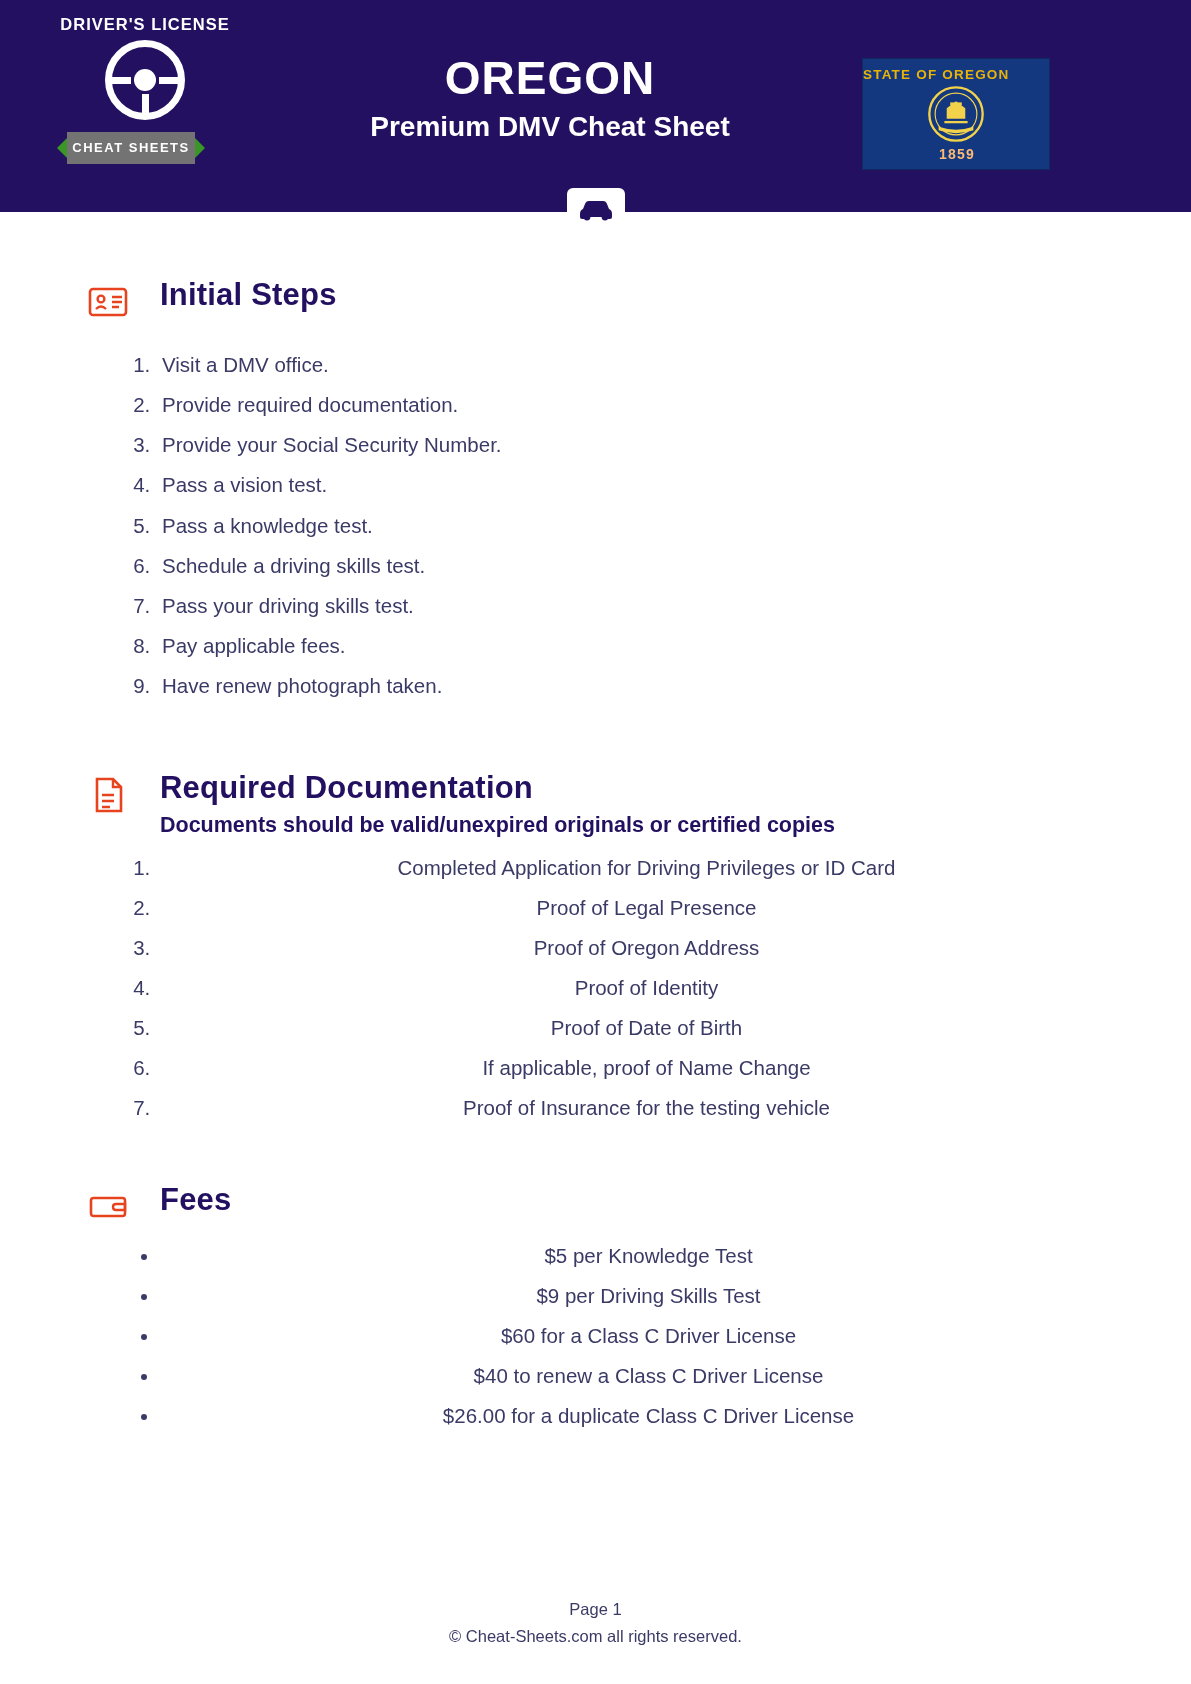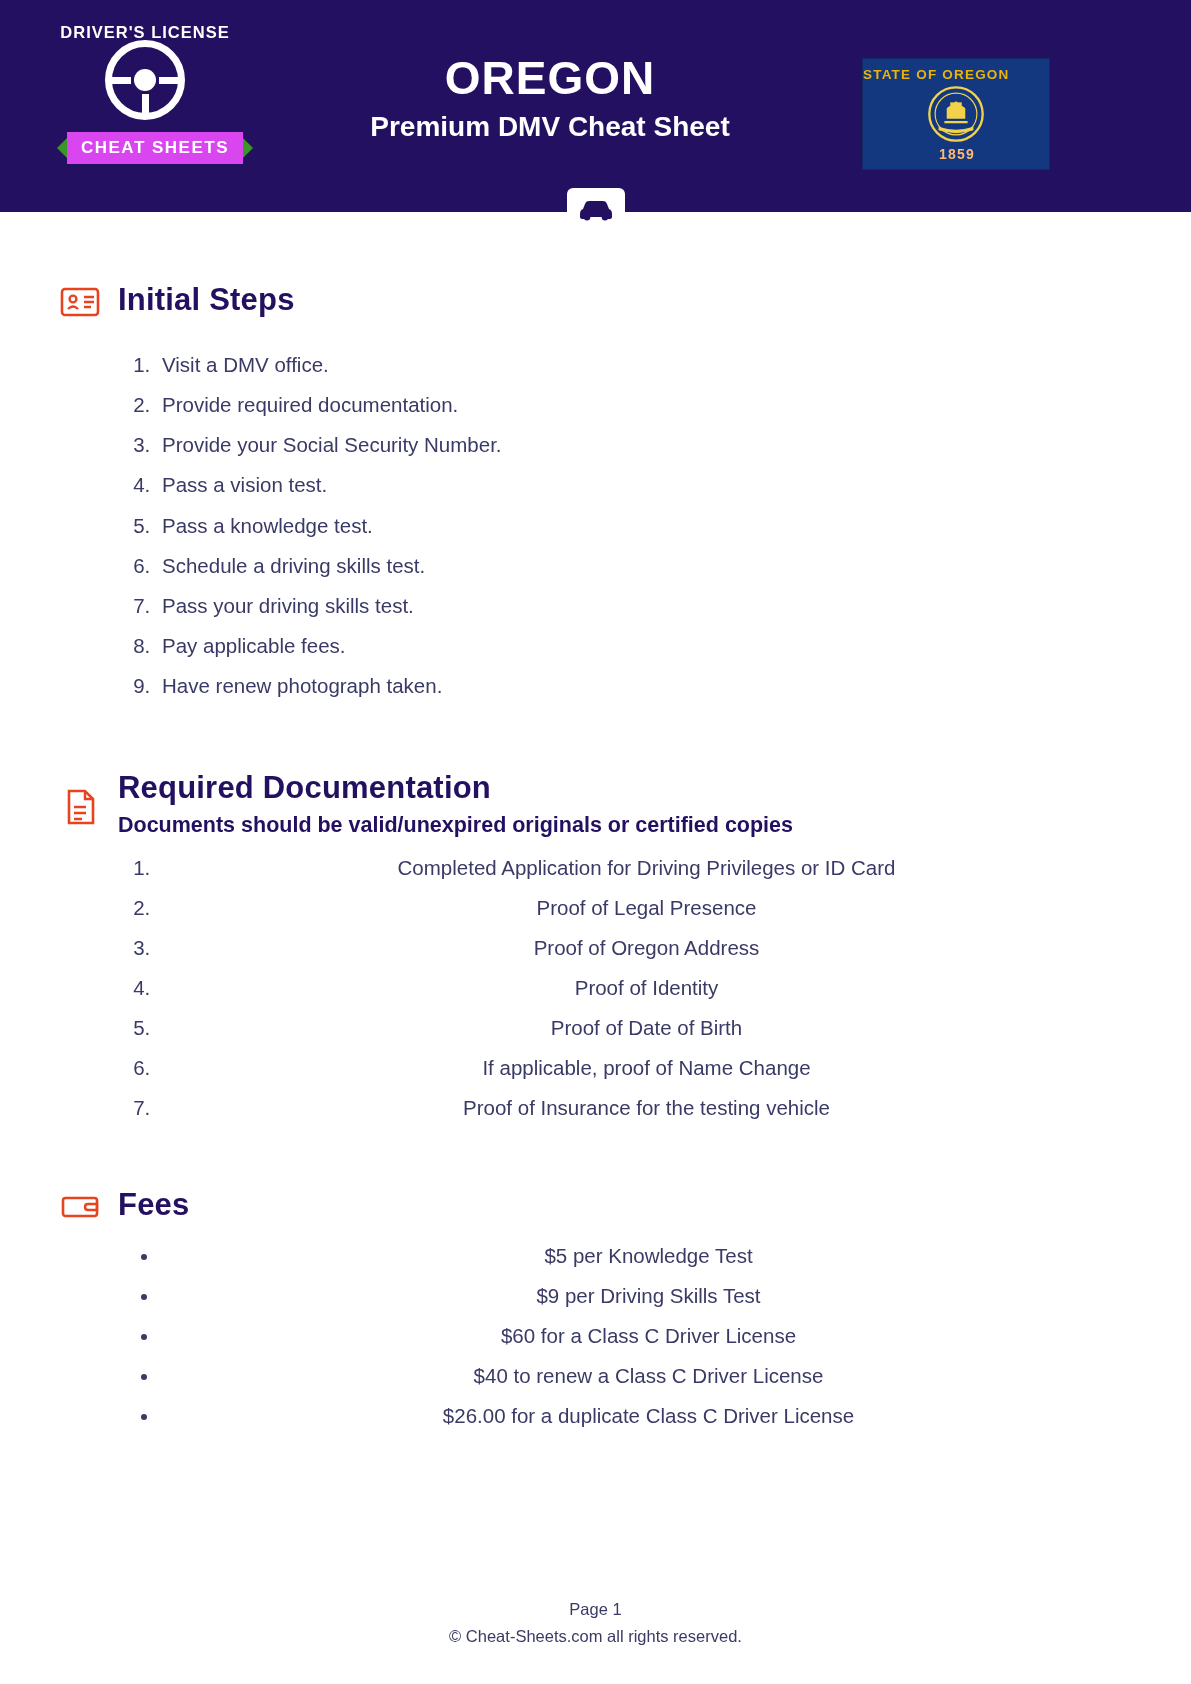--- a/index.html
+++ b/index.html
@@ -36,21 +36,21 @@
     font-size: 16.5px;
     font-weight: bold;
     letter-spacing: 1px;
     line-height: 1;
     height: 24px;
     position: relative;
     width: 180px;
   }
   .logo-arc span {
     position: absolute;
-    left: 0; top: 12px;
+    left: 0; top: 4px;
     width: 180px;
     text-align: center;
     white-space: nowrap;
   }
   .wheel {
     position: absolute;
     left: 50px;
     top: 28px;
     width: 80px;
     height: 80px;
@@ -72,25 +72,25 @@
     position: absolute;
     background: #ffffff;
   }
   .wheel-spoke-l { left: -1px; top: 30px; width: 20px; height: 7px; }
   .wheel-spoke-r { right: -1px; top: 30px; width: 20px; height: 7px; }
   .wheel-spoke-b { left: 30px; bottom: -1px; width: 7px; height: 20px; }
   .ribbon {
     position: absolute;
     left: 12px;
     top: 120px;
-    width: 176px;
+    width: 128px;
     height: 32px;
-    background: #d946ef;
+    background: #737373;
     color: #ffffff;
-    font-size: 17px;
+    font-size: 13px;
     font-weight: bold;
     letter-spacing: 1.5px;
     line-height: 32px;
     text-align: center;
   }
   .ribbon::before, .ribbon::after {
     content: "";
     position: absolute;
     top: 6px;
     width: 0; height: 0;
@@ -167,22 +167,23 @@
     justify-content: center;
   }
   
   .content {
     position: relative;
     padding: 0 60px;
   }
   .section { position: relative; }
   .section-head {
     display: flex;
-    align-items: center;
-    gap: 18px;
+    align-items: flex-start;
+    gap: 32px;
+    margin-left: 28px;
   }
   .sec-icon {
     width: 40px;
     height: 40px;
     flex: 0 0 40px;
     margin-top: 4px;
   }
   .sec-title {
     font-size: 31px;
     font-weight: bold;

